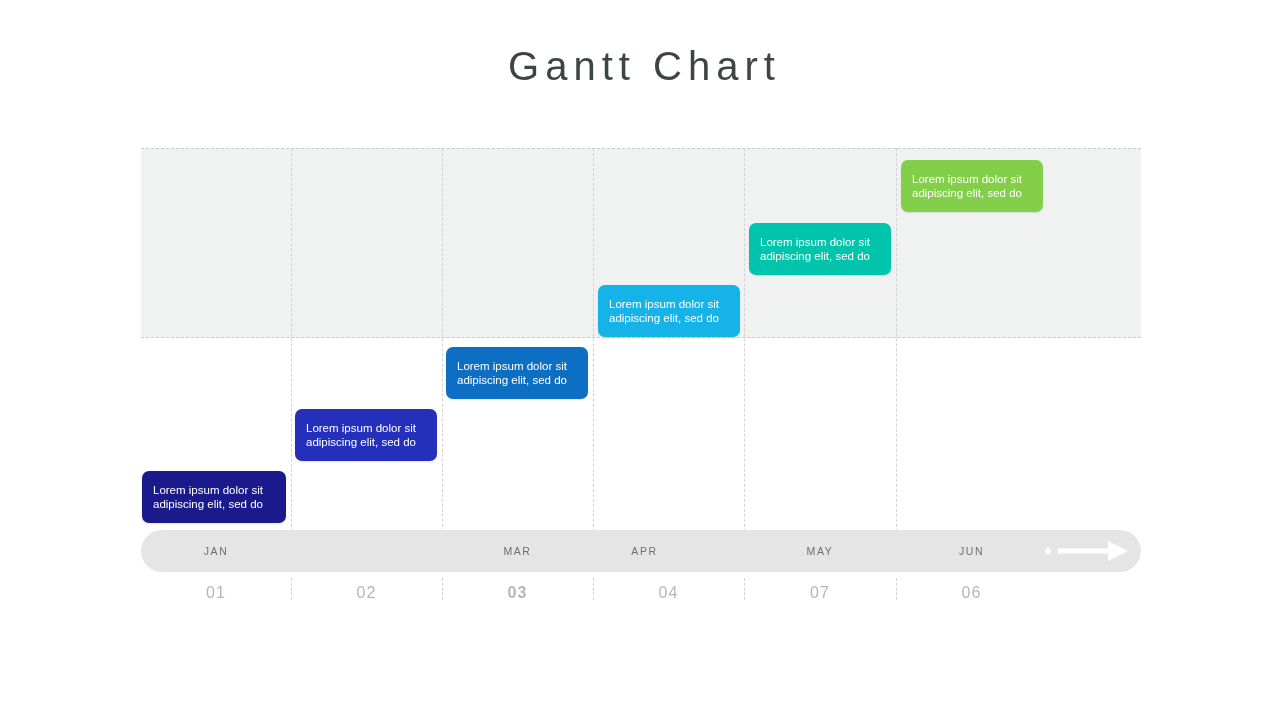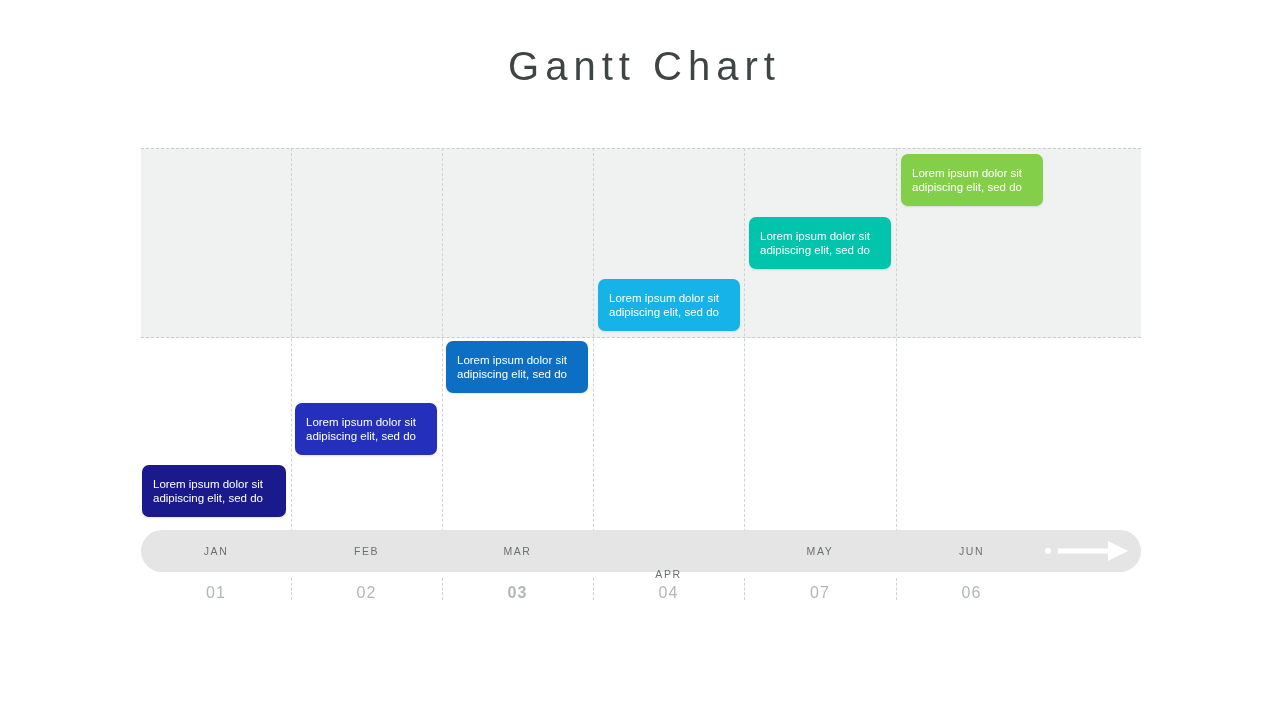--- a/index.html
+++ b/index.html
@@ -69,20 +69,21 @@
     position: absolute;
     border-radius: 7px;
     color: #ffffff;
     font-size: 11.5px;
     line-height: 14.5px;
     padding: 0 11px;
     display: flex;
     flex-direction: column;
     justify-content: center;
     box-shadow: 0 1px 2px rgba(0,0,0,0.10);
+    margin-top: 6px;
   }
   .task-bar .line { white-space: nowrap; }
 
   
   #timeline-strip {
     position: absolute;
     left: 141px;
     top: 530px;
     width: 1000px;
     height: 42px;
@@ -187,23 +188,22 @@
     </div>
 
     <div class="task-bar" style="left:760px; top:6px; width:142px; height:52px; background:#84cf4a;">
       <span class="line">Lorem ipsum dolor sit</span>
       <span class="line">adipiscing elit, sed do</span>
     </div>
   </div>
 
   <div id="timeline-strip">
     <div class="month-cell" style="left:0px;   width:150px;">JAN</div>
-    <div class="month-cell" style="left:150px; width:151px;">FEB</div>
     <div class="month-cell" style="left:301px; width:151px;">MAR</div>
-    <div class="month-cell" style="left:452px; width:151px;margin-top:23px;">APR</div>
+    <div class="month-cell" style="left:428px; width:151px;">APR</div>
     <div class="month-cell" style="left:755px; width:151px;">JUN</div>
     <div class="month-cell" style="left:603px; width:152px;">MAY</div>
 
     <div id="timeline-arrow">
       <div id="arrow-dot"></div>
       <svg id="arrow-shape" width="70" height="24" viewBox="0 0 70 24">
         <path d="M0 9.5 H50 V2 L70 12 L50 22 V14.5 H0 Z" fill="#ffffff"></path>
       </svg>
     </div>
   </div>

